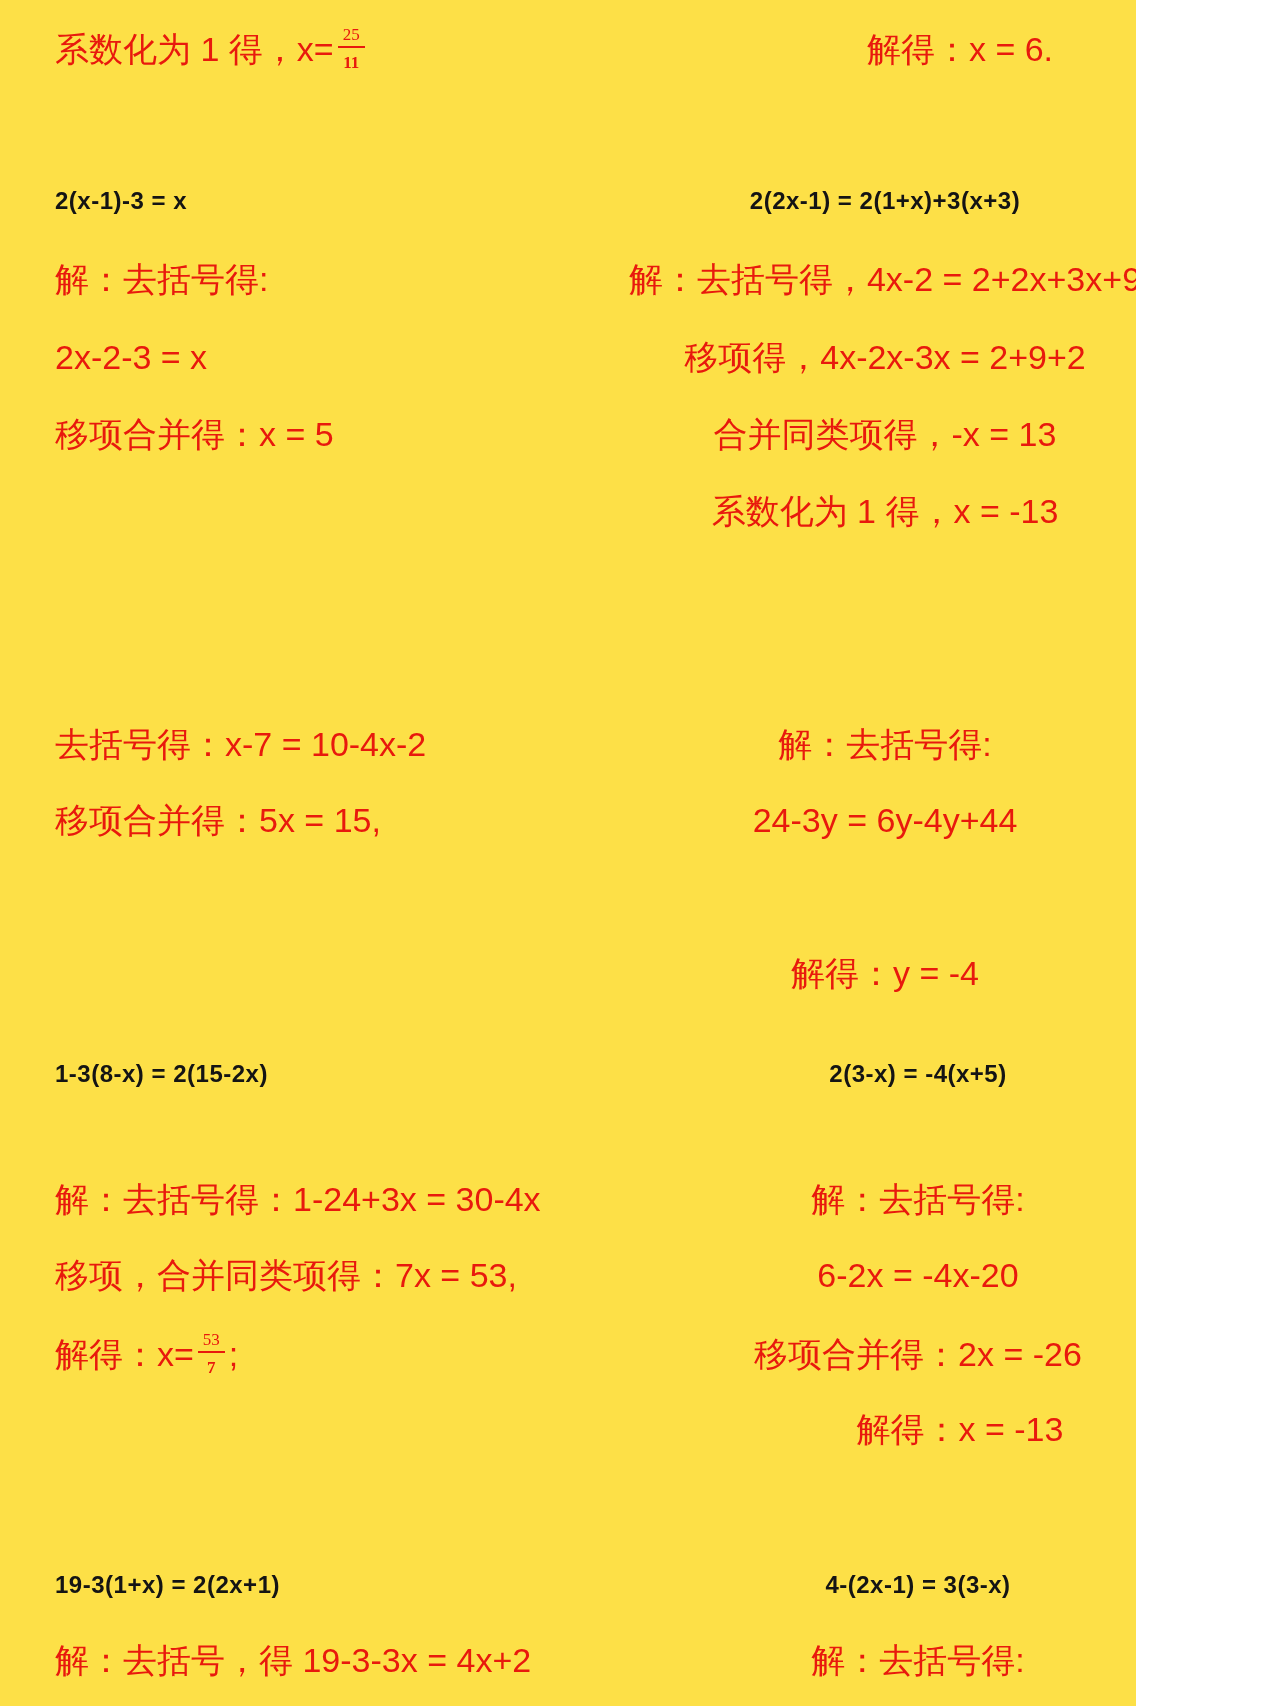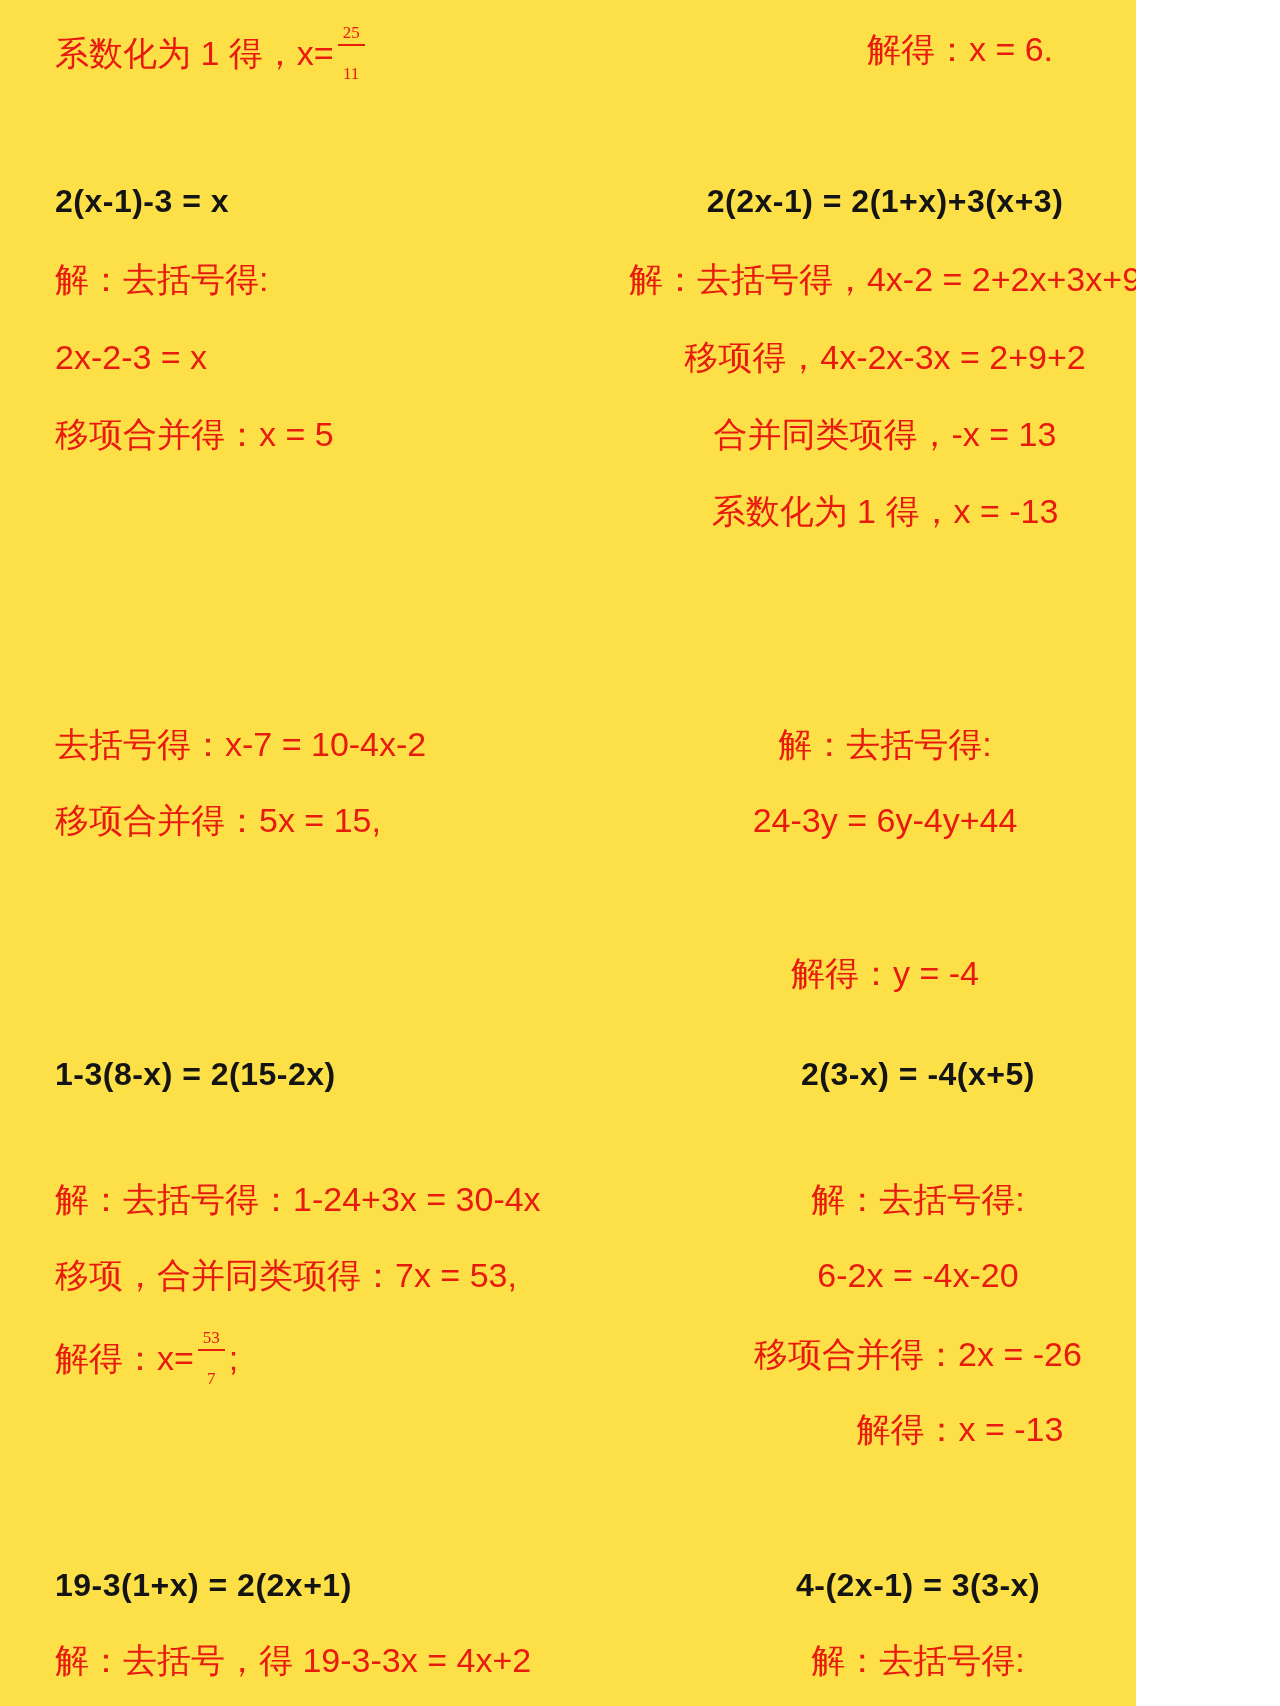--- a/index.html
+++ b/index.html
@@ -21,37 +21,37 @@
   .cl, .cr {
     width: 640px;
     box-sizing: border-box;
     white-space: nowrap;
   }
   .cl { padding-left: 55px; text-align: left; }
   .cr { text-align: center; }
   .cr.sA { transform: translateX(-75px); }
   .cr.sB { transform: translateX(-42px); }
   .red  { color: #e8190d; font-size: 34px; }
-  .prob { color: #141414; font-size: 32px; font-weight: 700; letter-spacing: 0.5px; }
+  .prob { color: #141414; font-size: 24px; font-weight: 700; letter-spacing: 0.5px; }
   .frac {
     display: inline-block;
     vertical-align: middle;
     text-align: center;
     font-family: "Liberation Serif", serif;
     font-size: 17px;
     line-height: 1.15;
     margin: 0 4px;
     transform: translateY(-3px);
   }
   .frac .num {
     display: block;
     border-bottom: 2px solid currentColor;
     padding: 0 5px 1px 5px;
   }
-  .frac .den { display: block; padding-top: 18px; }
+  .frac .den { display: block; padding-top: 5px; font-weight: bold; }
 </style>
 </head>
 <body>
 
 <div id="page">
 
   <div class="row" style="top:26px">
     <div class="cl red">
       <span>系数化为 1 得，x=</span><span class="frac"><span class="num">25</span><span class="den">11</span></span>
     </div>

